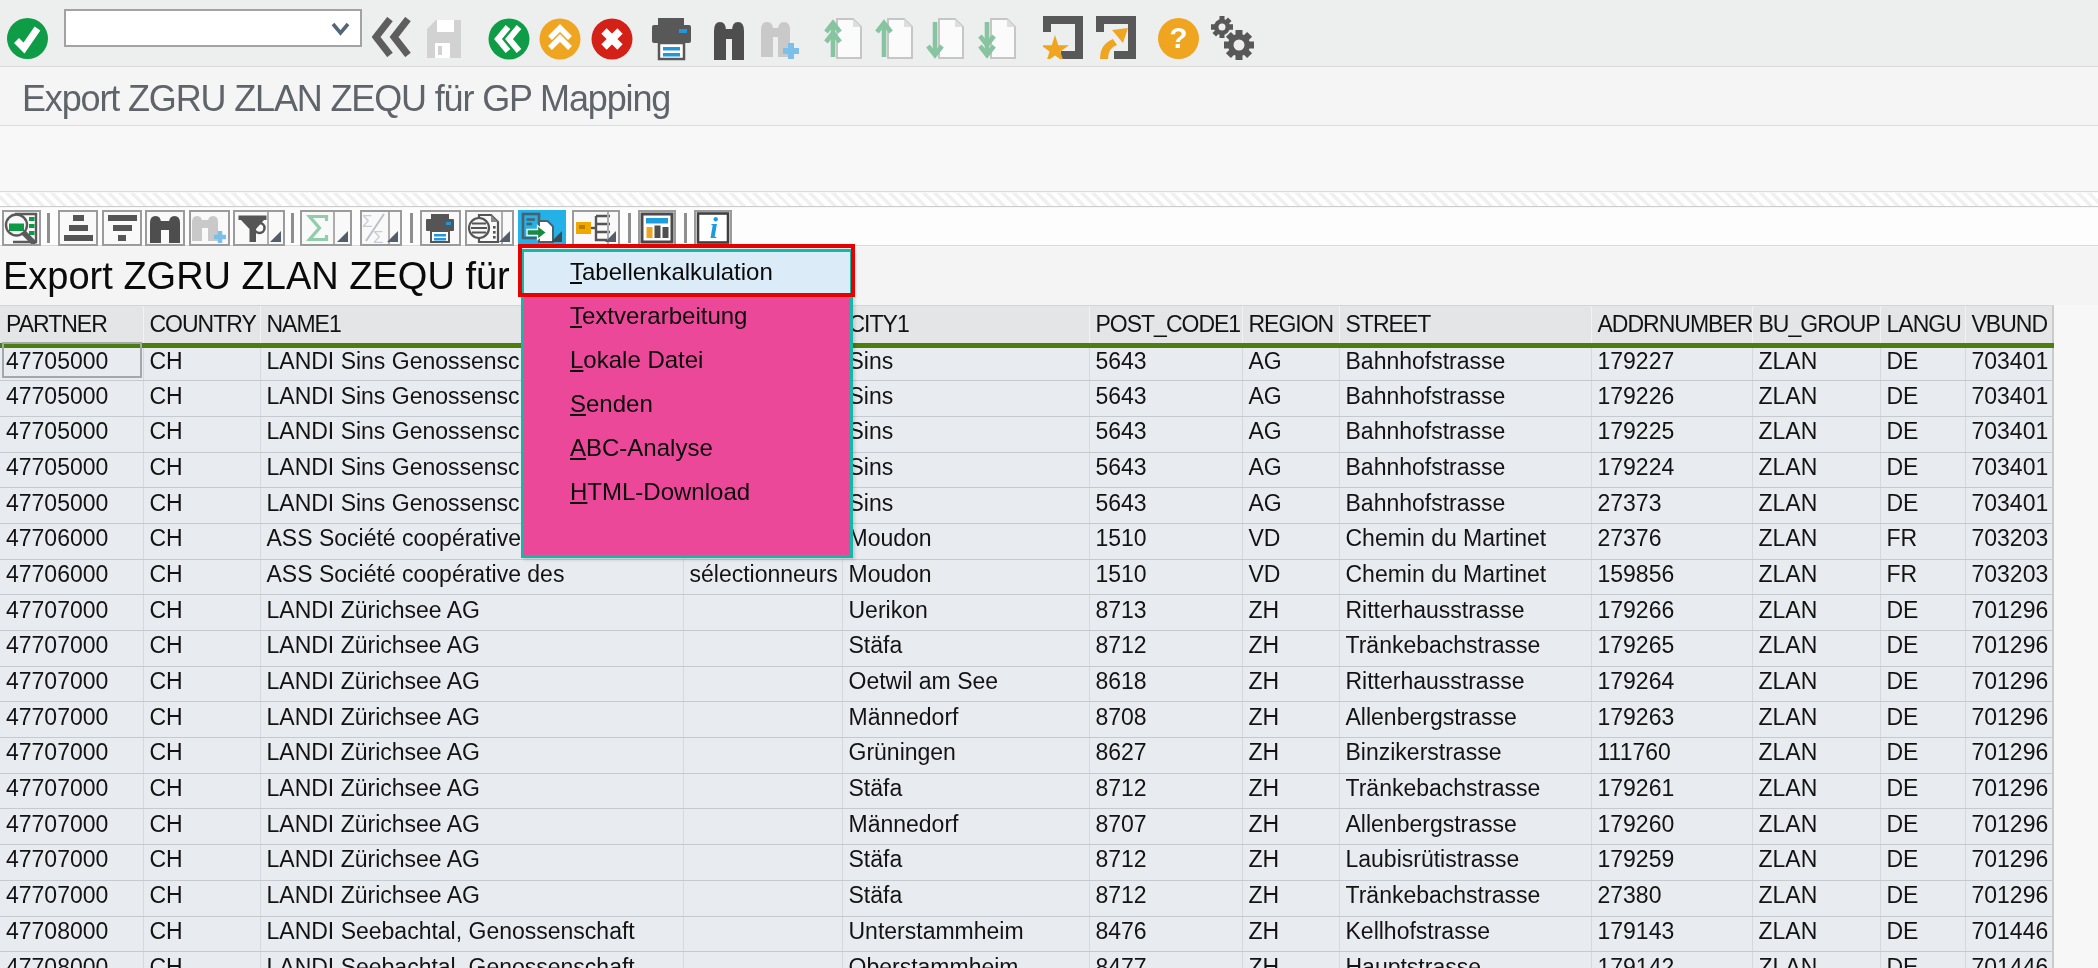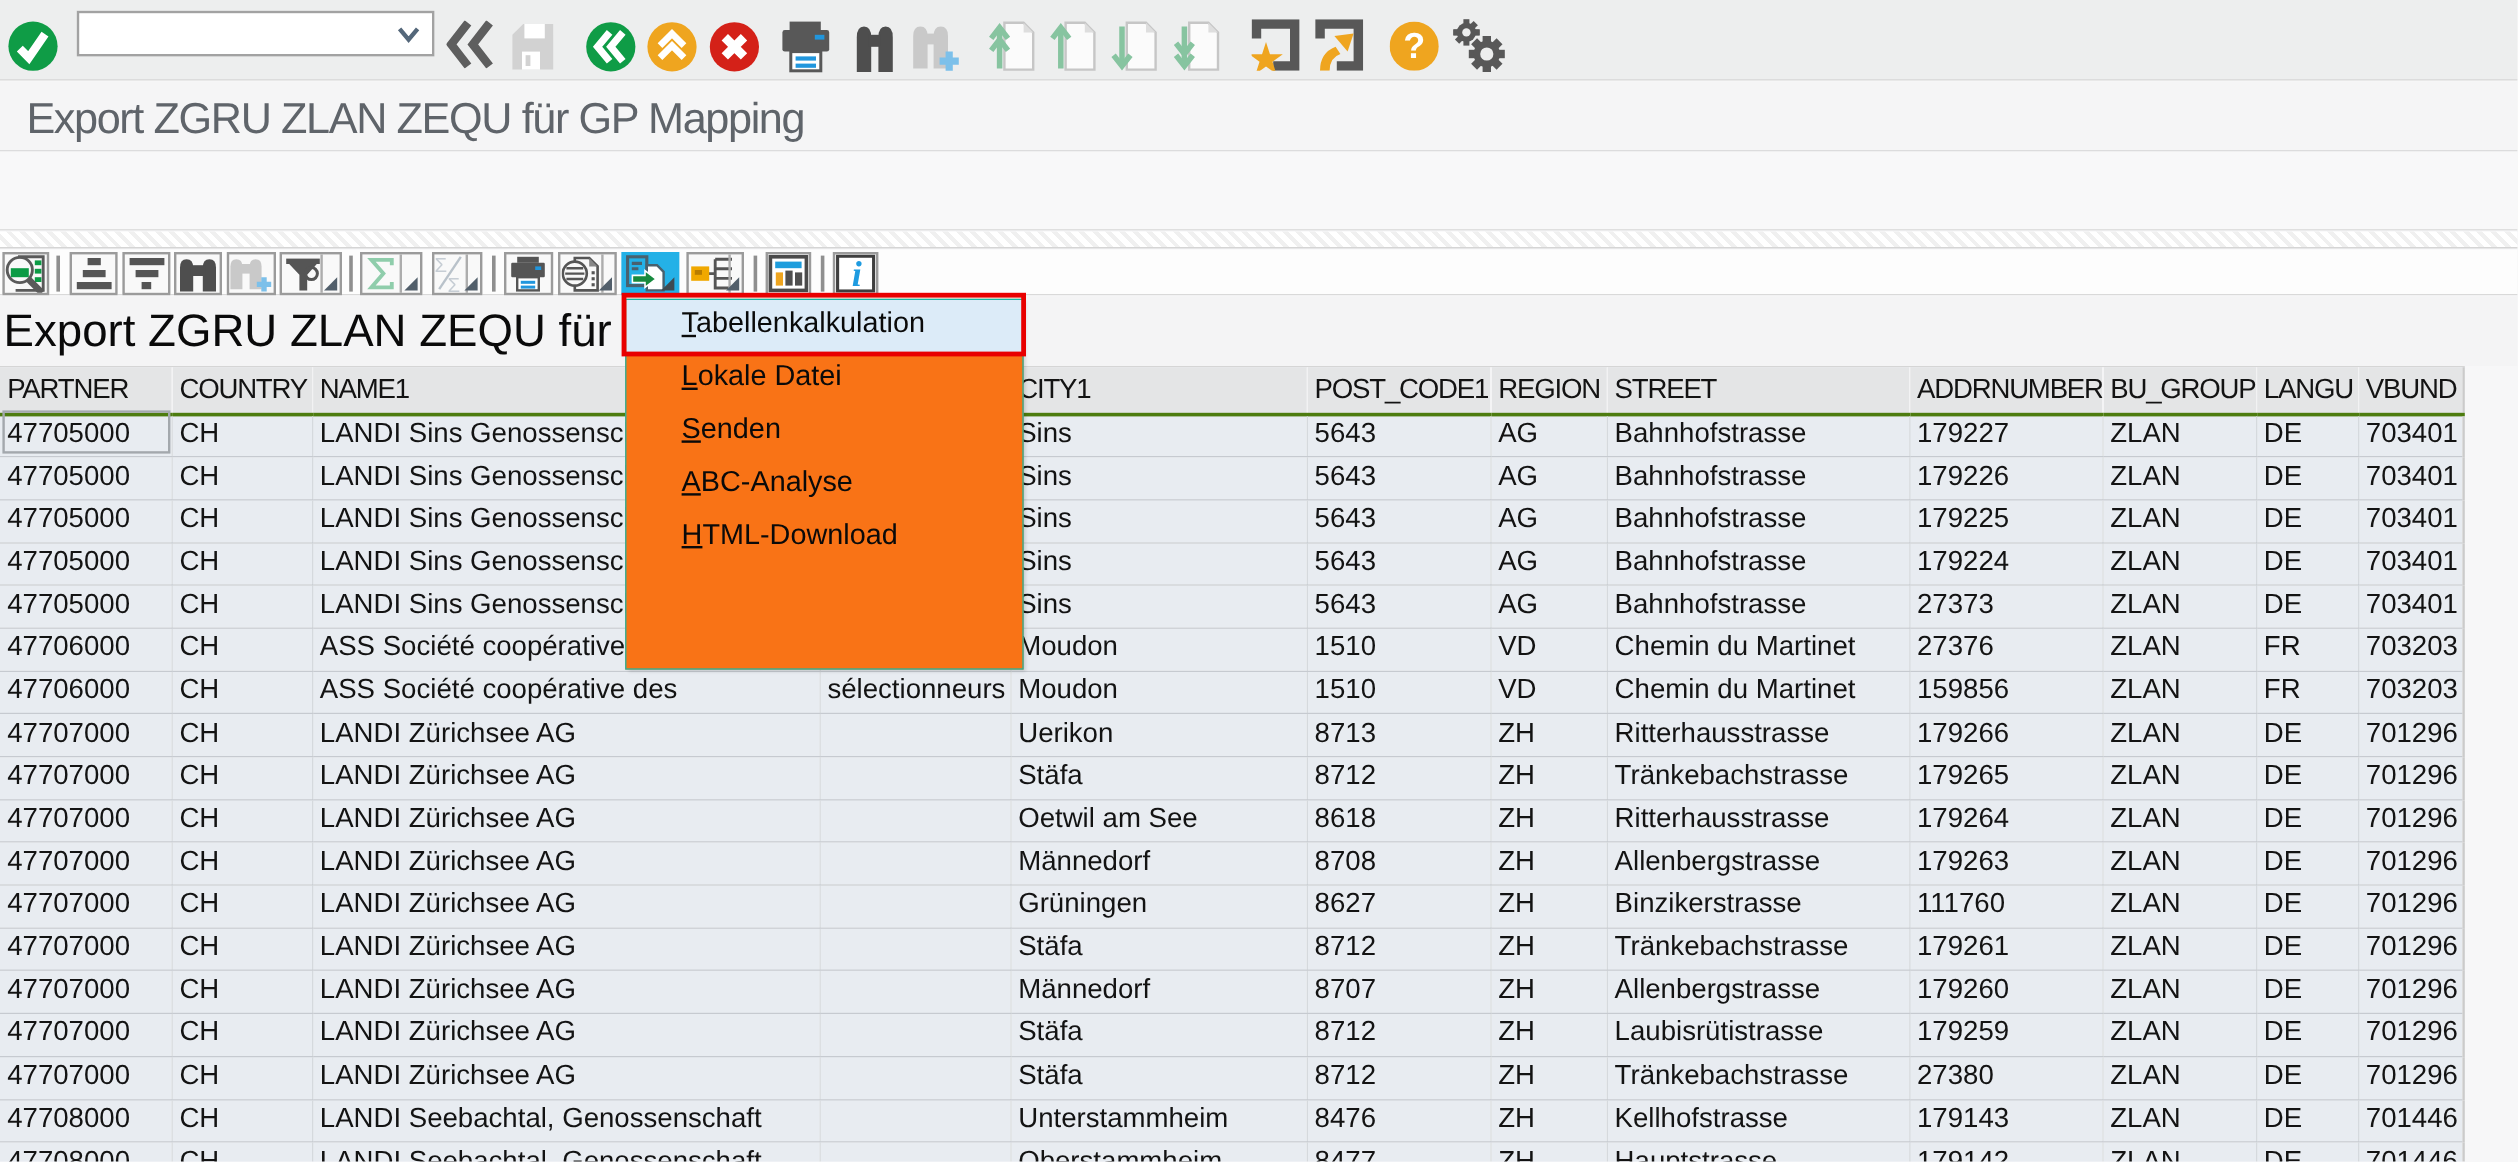--- a/index.html
+++ b/index.html
@@ -21,27 +21,27 @@
 .btn { position:absolute; top:2px; height:36px; background:#f9f9f9; border:2px solid #9b9b9b; }
 .sep { position:absolute; top:5px; height:30px; width:3px; background:#8f8f8f; }
 .tri { position:absolute; right:2px; bottom:2px; width:0; height:0;
   border-left:11px solid transparent; border-bottom:11px solid #525f6b; }
 .div { position:absolute; top:0; bottom:0; width:2px; background:#adadad; }
 
 #grid { left:0; top:305px; border-top:1px solid #d5d5d5; }
 table { table-layout:fixed; border-collapse:collapse; width:2053px; font-size:23px; color:#131313; }
 th { height:39px; background:#e4e5e6; font-weight:normal; text-align:left; padding:0 0 0 6px;
      font-size:23px; letter-spacing:-1px;
-     border-right:1px solid #f2f2f3; border-bottom:3px solid #4d7c0f; overflow:hidden; white-space:nowrap; }
+     border-right:1px solid #f2f2f3; border-bottom:5px solid #4d7c0f; overflow:hidden; white-space:nowrap; }
 td { height:35.7px; background:#e8ecf1; padding:0 0 5px 6px; vertical-align:middle;
      border-right:1px solid #d5d9dd; border-bottom:1px solid #c6cad0; overflow:hidden; white-space:nowrap; }
 th:last-child, td:last-child { border-right:2px solid #cbcbcb; }
 
-#menu { left:521px; top:249px; width:332px; height:309px; background:#f97316;
-  border:1px solid #14b8a6; box-shadow:2px 2px 3px rgba(0,0,0,0.15); font-size:24px; color:#0a0a0a; }
+#menu { left:521px; top:249px; width:332px; height:309px; background:#ec4899;
+  border:3px solid #14b8a6; box-shadow:2px 2px 3px rgba(0,0,0,0.15); font-size:24px; color:#0a0a0a; }
 #menu .mi { height:44px; line-height:39px; padding-left:46px; white-space:nowrap; }
 #menu .mi.hl { background:#dcebf8; }
 #menu u { text-decoration:underline; text-underline-offset:2px; text-decoration-thickness:1.5px; }
 #redbox { left:518px; top:244px; width:337px; height:53px; border:4px solid #e80000; }
 
 #focuscell { left:2px; top:342px; width:140px; height:36px; border:2px solid #a3a8ad; }
 </style>
 </head>
 <body>
 <div class="abs" id="topbar">
@@ -574,18 +574,19 @@
           <td>ZLAN</td>
           <td>DE</td>
           <td>701446</td>
         </tr>
 </tbody>
     </table>
 </div>
 <div class="abs" id="focuscell"></div>
 <div class="abs" id="menu">
 <div class="mi hl"><u>T</u>abellenkalkulation</div>
+<div class="mi"><u>T</u>extverarbeitung</div>
 <div class="mi"><u>L</u>okale Datei</div>
 <div class="mi"><u>S</u>enden</div>
 <div class="mi"><u>A</u>BC-Analyse</div>
 <div class="mi"><u>H</u>TML-Download</div>
 </div>
 <div class="abs" id="redbox"></div>
 
 </body></html>

